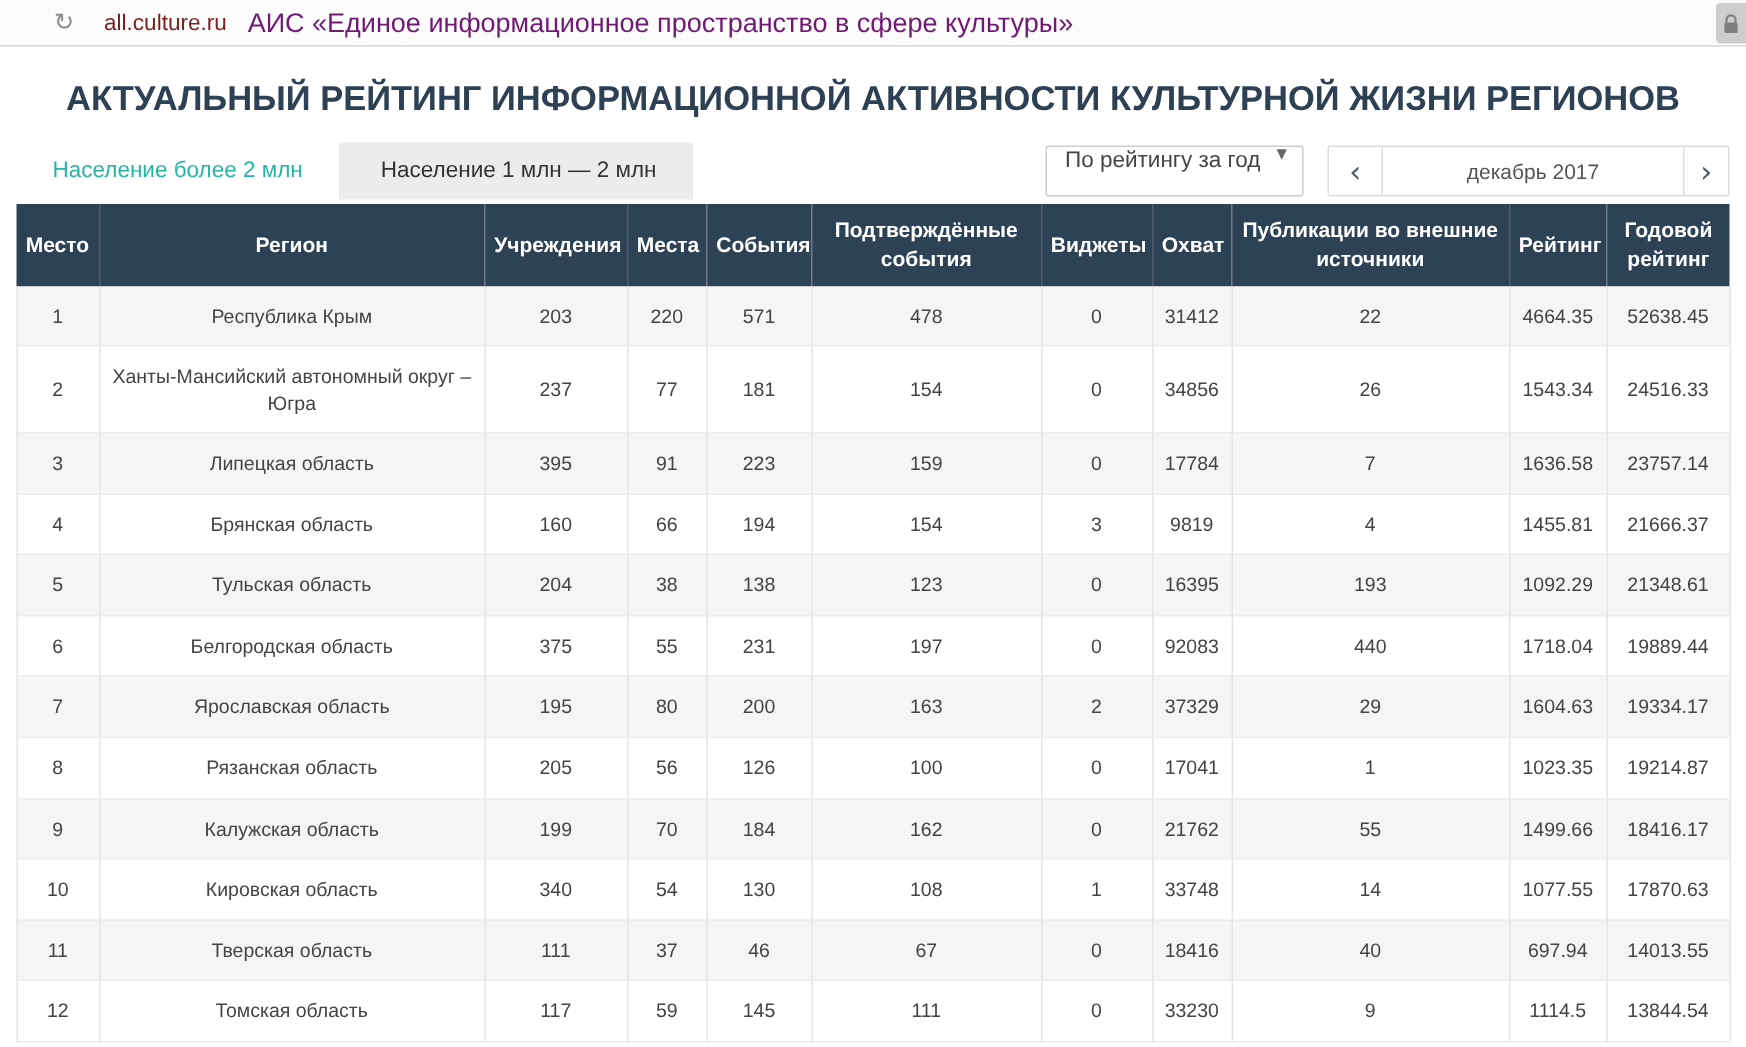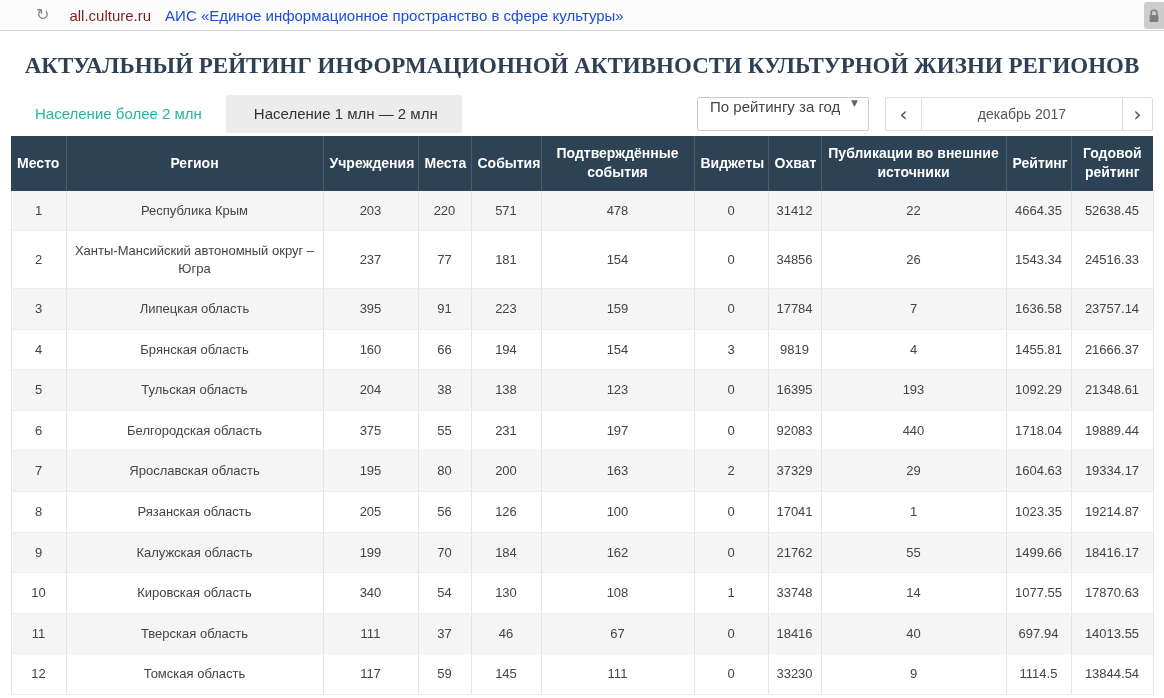--- a/index.html
+++ b/index.html
@@ -19,30 +19,30 @@
   
   .browser-bar{
     height:31px;background:#fcfcfc;border-bottom:1px solid #d5d5d5;
     display:flex;align-items:center;padding-left:36px;position:relative;
   }
   .reload{
     color:#8a8a8a;font-size:16px;margin-right:20px;cursor:pointer;
     font-family:"DejaVu Sans",sans-serif;line-height:1;
   }
   .url{color:#7f1d1d;font-size:15px;margin-right:14px;cursor:pointer;}
-  .bar-title{color:#1d4ed8;font-size:15px;white-space:nowrap;}
+  .bar-title{color:#701a75;font-size:18px;white-space:nowrap;}
   .lock-box{
     position:absolute;right:0;top:2px;width:20px;height:27px;
     background:#cdcdcd;border-radius:3px 0 0 3px;
     display:flex;align-items:center;justify-content:center;cursor:pointer;
   }
   
   .page-title{
     margin:21px 10px 0;text-align:center;color:var(--title-navy);
-    font-size:23px;font-weight:700;letter-spacing:0;line-height:1.2;font-family:Liberation Serif, serif;
+    font-size:23px;font-weight:700;letter-spacing:0;line-height:1.2;
   }
   
   .controls-row{
     display:flex;align-items:stretch;margin:15px 11px 0 11px;height:38px;
   }
   .tabs{display:flex;align-items:stretch;}
   .tab{
     display:flex;align-items:center;padding:0 24px;font-size:15px;
     color:var(--teal);cursor:pointer;white-space:nowrap;
   }

